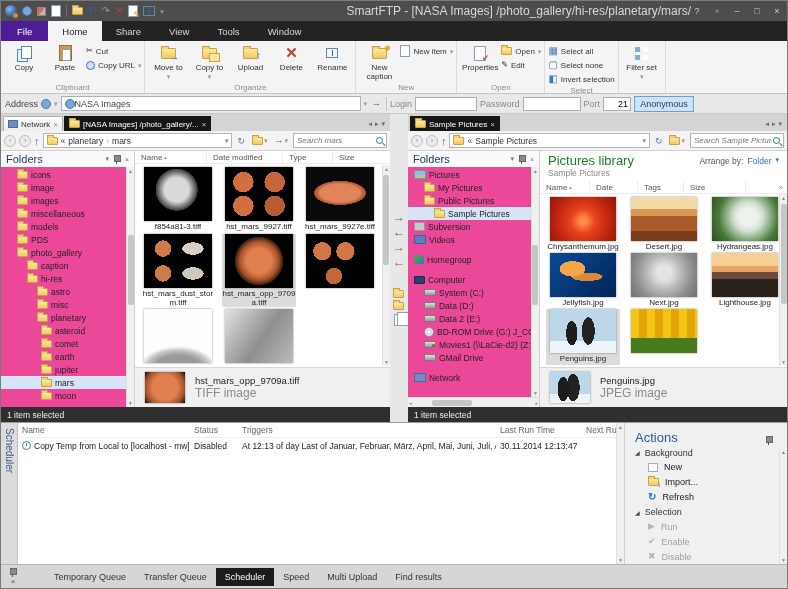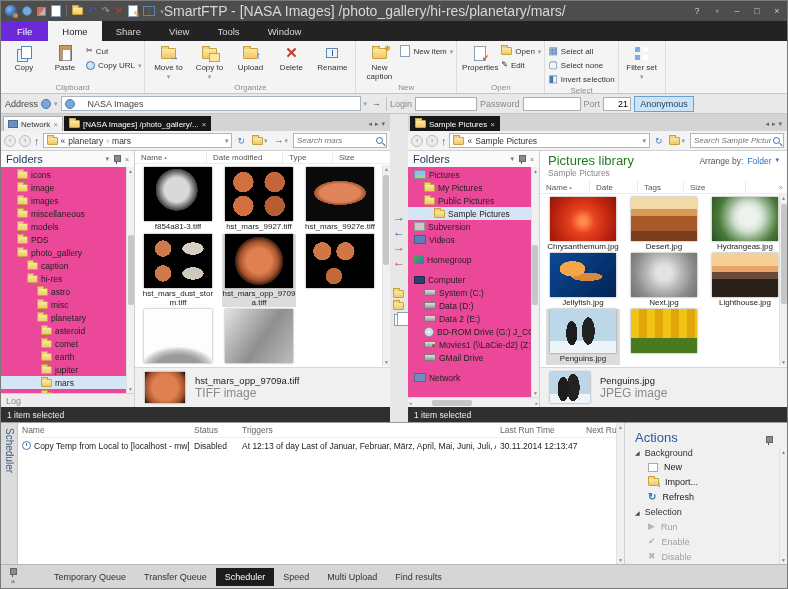--- a/index.html
+++ b/index.html
@@ -27,28 +27,28 @@
   .i-clock::after{content:'';position:absolute;left:3px;top:1px;width:1px;height:3px;background:#4a7ab5}
 
   
   .titlebar{height:20px;background:#4d4d4d;display:flex;align-items:center;color:#ddd;padding:0 4px;flex:none}
   .qat{display:flex;align-items:center;gap:5px}
   .ic.app{width:12px;height:12px;border-radius:50%;background:radial-gradient(circle at 35% 35%,#8ab8e8,#2a5c9e 70%);position:relative}
   .ic.app::after{content:'';position:absolute;right:-1px;bottom:-1px;width:5px;height:5px;border-radius:50%;background:#e8822a}
   .ic.globe2{width:10px;height:10px;border-radius:50%;background:#7aa8d8;border:1px solid #4a78a8}
   .ic.fav{width:9px;height:9px;background:linear-gradient(135deg,#d86a5a 50%,#b8b8b8 50%);border:1px solid #888}
   .qsep{width:1px;height:12px;background:#6e6e6e}
-  .wtitle{flex:1;text-align:left;font-size:14px;color:#d8d8d8;white-space:nowrap;overflow:hidden}
+  .wtitle{flex:1;text-align:right;font-size:12px;color:#d8d8d8;white-space:nowrap;overflow:hidden}
   .wctrl{display:flex;gap:8px;align-items:center}
   .wbtn{font-size:9px;color:#ccc;width:12px;text-align:center;cursor:default}
 
   
   .rtabs{height:20px;background:#232323;display:flex;align-items:stretch;flex:none}
   .rtab{padding:0 14px;display:flex;align-items:center;font-size:9.5px;color:#d8d8d8}
-  .rtab.file{background:#6d28d9;color:#fff;padding:8px 16px}
+  .rtab.file{background:#4c1d95;color:#fff;padding:8px 16px}
   .rtab.active{background:#f4f4f4;color:#222}
 
   
   .ribbon{height:53px;background:#f4f4f4;border-bottom:1px solid #c6c6c6;display:flex;flex:none}
   .rgroup{display:flex;flex-direction:column;border-right:1px solid #ddd;padding:2px 3px 0}
   .rbody{flex:1;display:flex;align-items:flex-start;gap:1px}
   .rgl{text-align:center;color:#8a8a8a;font-size:8px;height:11px;line-height:11px}
   .rbtn{cursor:default}
   .rbtn.big{width:40px;display:flex;flex-direction:column;align-items:center;gap:1px;font-size:8px;text-align:center;color:#333;padding-top:1px}
   .rbtn.big .rlabel{line-height:1.15}
@@ -73,21 +73,21 @@
   .i-filter{display:inline-block;width:13px;height:13px;background:
     linear-gradient(#7aade0,#7aade0) 0 0/5px 5px no-repeat,
     linear-gradient(#7aade0,#7aade0) 0 8px/5px 5px no-repeat,
     linear-gradient(#fff,#fff) 8px 0/5px 5px no-repeat,
     linear-gradient(#fff,#fff) 8px 8px/5px 5px no-repeat;
     box-shadow:inset 0 0 0 0 #ccc;border-radius:1px}
   .selg{font-size:10px;color:#4a7ab5}
 
   
   .addr{height:20px;background:#e9e9e9;border-bottom:1px solid #c9c9c9;display:flex;align-items:center;gap:3px;padding:0 4px;flex:none;font-size:9px;color:#444}
-  .addr .combo{width:300px;height:15px;background:#fff;border:1px solid #aab4be;display:flex;align-items:center;gap:13px;padding:0 3px;font-size:9px}
+  .addr .combo{width:300px;height:15px;background:#fff;border:1px solid #aab4be;display:flex;align-items:center;gap:0;padding:0 3px;font-size:9px}
   .abtn{height:15px;display:flex;align-items:center;padding:0 2px;color:#555}
   .field{height:14px;border:1px solid #adadad;background:#fff;font-size:9px;padding:0 2px;font-family:"Liberation Sans",sans-serif}
   .f-login{width:62px}.f-pass{width:58px}.f-port{width:28px;text-align:right}
   .lab{color:#8a8a8a}
   .anon{height:16px;background:#cfe3f7;border:1px solid #6aa0d0;display:flex;align-items:center;padding:0 5px;color:#1a3a5c}
   .asep{width:1px;height:14px;background:#c4c4c4}
 
   
   .panes{flex:1;display:flex;min-height:0;background:#d9d9d9}
   .pane{display:flex;flex-direction:column;min-height:0}
@@ -548,23 +548,20 @@
                 <span class="fold sm"></span>
                 <span>moon</span>
               </div>
             <div class="vscroll">
               <span class="sarr">▲</span>
               <span class="sthumb" style="height:70px;margin-top:60px"></span>
               <span class="spacer"></span>
               <span class="sarr">▼</span>
             </div>
           </div>
-          <div class="loghead">
-            <span>Log</span>
-          </div>
         </div>
         <div class="filelist">
           <div class="fcols">
             <div class="fcol" style="width:72px">
                 <span>Name</span>
                 <span class="sort">▴</span>
               </div>
             <div class="fcol" style="width:76px">
                 <span>Date modified</span>
               </div>

